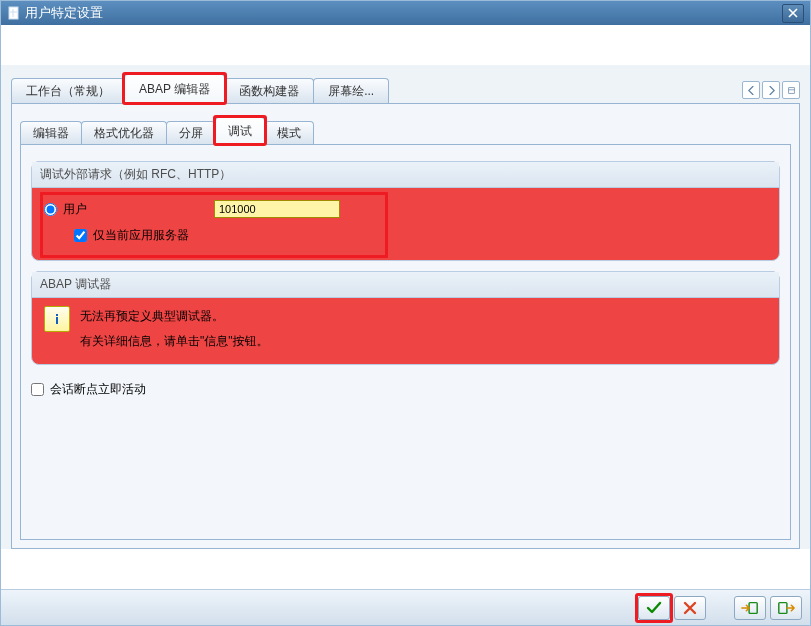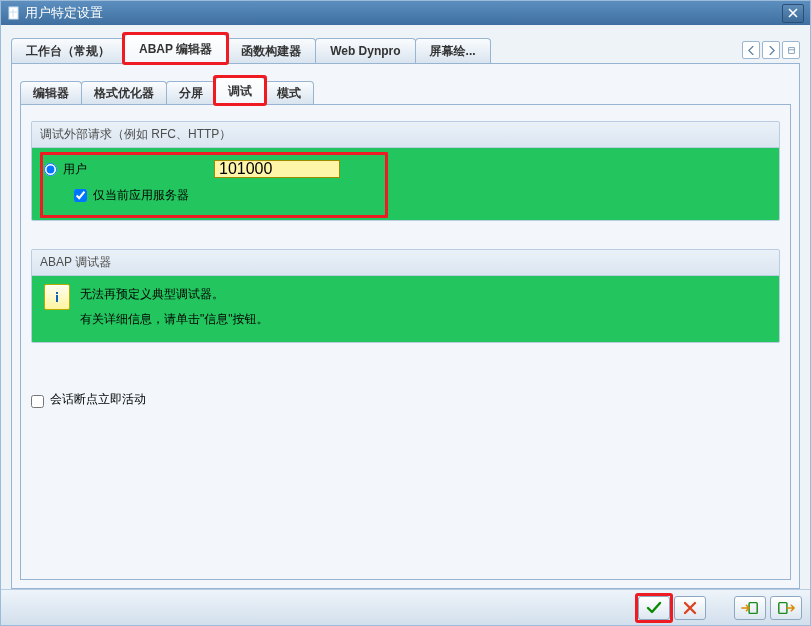--- a/index.html
+++ b/index.html
@@ -9,20 +9,21 @@
     background: #ffffff;
     width: 811px; height: 626px;
   }
   .window {
     width: 811px; height: 626px;
     background: #fff;
     display: flex; flex-direction: column;
     position: relative;
     border: 1px solid #9bbbd8;
     box-sizing: border-box;
+    gap: 40px;
   }
   
   .titlebar {
     height: 24px;
     background: linear-gradient(#5c8fbf, #3e6fa0);
     color: #fff;
     display: flex; align-items: center;
     padding: 0 6px;
     font-size: 13px;
   }
@@ -76,21 +77,20 @@
     background: linear-gradient(#fafcfe,#d9e4ef);
     border: 1px solid #97b5d2;
     border-bottom: none;
     border-top-left-radius: 4px;
     border-top-right-radius: 4px;
     margin-right: -1px;
     display: flex; align-items: center;
     color: #333;
     cursor: pointer;
     position: relative;
-    font-weight: bold;
   }
   .tab.active {
     background: linear-gradient(#ffffff,#f3f7fb);
     height: 28px;
     z-index: 2;
     border-bottom: 1px solid #f3f7fb;
     margin-bottom: -1px;
   }
   .tab.highlight::after {
     content: "";
@@ -125,23 +125,23 @@
     border-top: none;
     background: #f3f7fb;
     flex: 1;
     padding: 16px 10px;
     box-sizing: border-box;
     display: flex; flex-direction: column;
   }
   
   .group {
     border: 1px solid #b8cde1;
-    border-radius: 2px;
-    background: #22c55e;
-    margin-bottom: 28px;
+    border-radius: 8px;
+    background: #ef4444;
+    margin-bottom: 10px;
     position: relative;
   }
   .group .legend {
     background: linear-gradient(#eaf1f8,#dbe6f1);
     border-bottom: 1px solid #b8cde1;
     padding: 4px 8px;
     color: #4d4d4d;
     font-size: 12px;
   }
   .group-body {
@@ -169,21 +169,21 @@
   }
   input[type=radio], input[type=checkbox] {
     margin: 0 6px 0 0;
   }
   .text-input {
     height: 18px;
     border: 1px solid #a9b8c8;
     background: #fff;
     padding: 1px 4px;
     font-family: inherit;
-    font-size: 16px;
+    font-size: 11px;
     box-sizing: border-box;
   }
   .text-input.user-field {
     width: 126px;
     background: #fef5a8;
     border: 1px solid #a08b00;
   }
   .text-input.terminal-field {
     width: 340px;
   }
@@ -192,22 +192,22 @@
   .info-icon {
     width: 24px; height: 24px;
     border: 1px solid #b8ab00;
     background: linear-gradient(#fffef0,#fdf4a0);
     display: flex; align-items: center; justify-content: center;
     margin-right: 10px;
     border-radius: 2px;
   }
   
   .free-checkbox {
-    margin-top: 20px;
-    display: flex; align-items: flex-end;
+    margin-top: 6px;
+    display: flex; align-items: center;
   }
   
   .footer {
     height: 36px;
     background: linear-gradient(#eef4fa,#d2dfec);
     border-top: 1px solid #b8cde1;
     display: flex; align-items: center; justify-content: flex-end;
     padding: 0 8px;
     box-sizing: border-box;
     gap: 4px;
@@ -259,23 +259,20 @@
 
     <div class="tabstrip">
       <div class="tab">
         <span>工作台（常规）</span>
       </div>
       <div class="tab active highlight">
         <span>ABAP 编辑器</span>
       </div>
       <div class="tab">
         <span>函数构建器</span>
-      </div>
-      <div class="tab">
-        <span>Web Dynpro</span>
       </div>
       <div class="tab">
         <span>屏幕绘...</span>
       </div>
       <div class="tabstrip-spacer"></div>
       <div class="tabstrip-nav">
         <div class="nav-btn">
           <svg viewBox="0 0 6 10">
               <path d="M5 0 L0 5 L5 10" fill="none" stroke="#5a7da0" stroke-width="1.3"></path>
             </svg>

